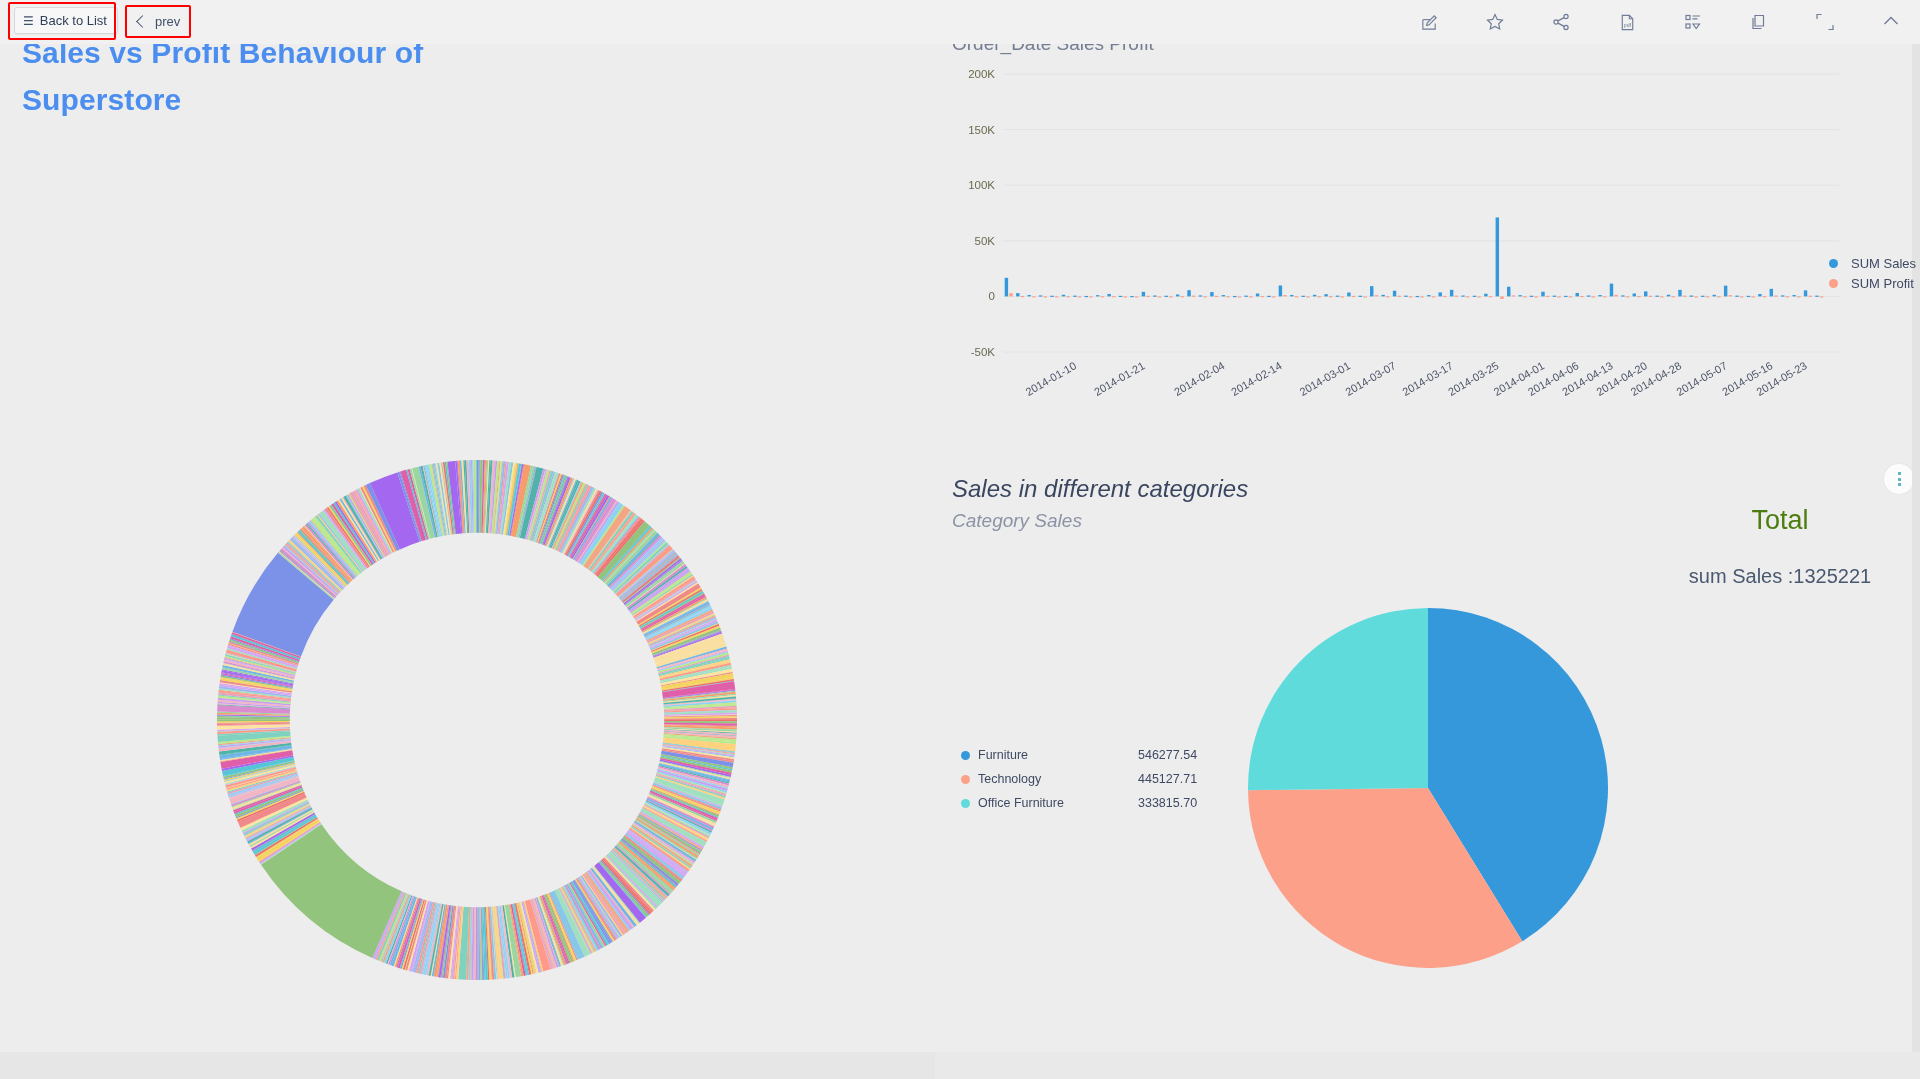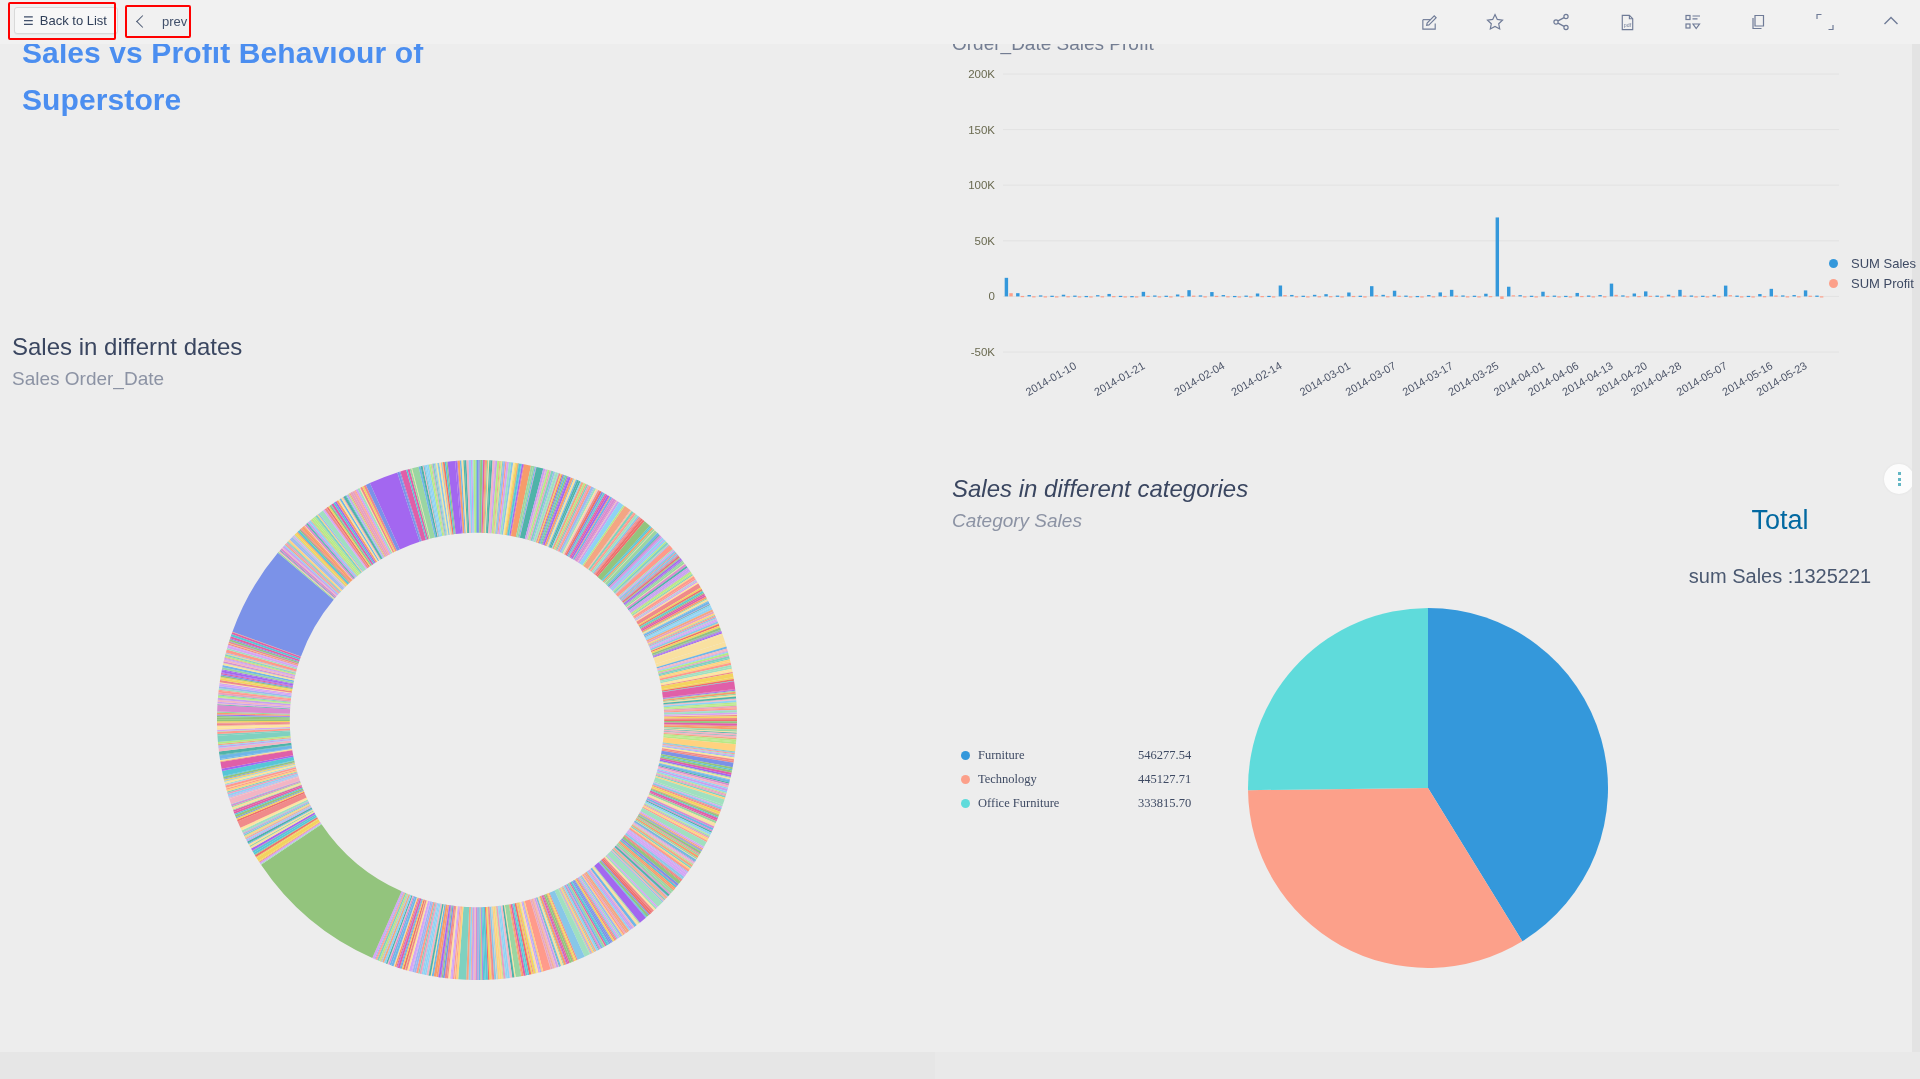--- a/index.html
+++ b/index.html
@@ -44,21 +44,21 @@
     border-radius: 2px;
     pointer-events: none;
     z-index: 60;
   }
   #hl-back  { left: 8px;  top: 2px;  width: 108px; height: 38px; }
   #hl-prev  { left: 125px; top: 5px; width: 66px;  height: 33px; }
 
   .btn-prev {
     position: absolute; left: 130px; top: 9px;
     height: 25px;
-    display: flex; align-items: center; gap: 15px;
+    display: flex; align-items: center; gap: 8px;
     padding: 0 8px;
     font-size: 13px;
     color: #41506b;
     cursor: pointer;
     background: transparent;
     border: none;
   }
   .btn-prev .chev {
     display: inline-block; width: 9px; height: 9px;
     border-left: 1.6px solid #4a5872;
@@ -154,33 +154,33 @@
   
   #pie-panel {
     position: absolute; left: 945px; top: 475px;
     width: 975px; height: 580px;
   }
   #pie-head { position: absolute; left: 7px; top: 0; font-style: italic; }
   #pie-svg { position: absolute; left: 288px; top: 118px; }
 
   .pie-legend {
     position: absolute; left: 16px; top: 268px;
-    font-size: 12.5px; color: #3e4a63; font-family: Liberation Serif, serif;
+    font-size: 12.5px; color: #3e4a63;
   }
   .pie-legend .row {
     display: flex; align-items: center; height: 24px;
   }
   .pie-legend .nm { margin-left: 8px; width: 160px; }
   .pie-legend .vl { width: 90px; text-align: left; }
 
   .total-box {
     position: absolute; left: 700px; top: 30px;
     width: 270px; text-align: center;
   }
-  .total-box .ttl { font-size: 27px; color: #0369a1; font-weight: 400; }
+  .total-box .ttl { font-size: 27px; color: #4d7c0f; font-weight: 400; }
   .total-box .val { font-size: 20px; color: #4a5870; margin-top: 29px; }
 
   
   .kebab {
     position: absolute; left: 1884px; top: 464px;
     width: 30px; height: 30px; border-radius: 50%;
     background: #fcfcfc;
     display: flex; flex-direction: column;
     align-items: center; justify-content: center;
     gap: 2.5px;
@@ -477,24 +477,20 @@
       <span class="dot" id="dot-sales" style="background: rgb(52, 152, 219);"></span>
       <span>SUM Sales</span>
     </div>
     <div class="row">
       <span class="dot" id="dot-profit" style="background: rgb(252, 160, 138);"></span>
       <span>SUM Profit</span>
     </div>
   </div>
 
   <div id="donut-panel">
-    <div id="donut-head">
-      <div class="panel-title">Sales in differnt dates</div>
-      <div class="panel-sub">Sales Order_Date</div>
-    </div>
     <div id="donut-wrap">
       <svg id="donut-svg" width="650" height="650" viewBox="0 0 650 650">
           <path d="M325 65 A260 260 0 0 1 326.5826614099222 65.00481700065757 L326.139516215144 137.80346824047348 A187.2 187.2 0 0 0 325 137.8 Z" fill="#7b92e8"></path>
           <path d="M326.5826614099222 65.00481700065757 A260 260 0 0 1 327.79113211393553 65.01498200564987 L327.0096151220336 137.81078704406792 A187.2 187.2 0 0 0 326.139516215144 137.80346824047348 Z" fill="#7b92e8"></path>
           <path d="M327.79113211393553 65.01498200564987 A260 260 0 0 1 328.2461167960135 65.02026477868196 L327.33720409312974 137.814590640651 A187.2 187.2 0 0 0 327.0096151220336 137.81078704406792 Z" fill="#93c47d"></path>
           <path d="M328.2461167960135 65.02026477868196 A260 260 0 0 1 330.5011913406714 65.0582047960865 L328.96085776528344 137.84190745318227 A187.2 187.2 0 0 0 327.33720409312974 137.814590640651 Z" fill="#93c47d"></path>
           <path d="M330.5011913406714 65.0582047960865 A260 260 0 0 1 331.1295568676377 65.07226286406757 L329.4132809446991 137.85202926212864 A187.2 187.2 0 0 0 328.96085776528344 137.84190745318227 Z" fill="#56c6d6"></path>
           <path d="M331.1295568676377 65.07226286406757 A260 260 0 0 1 332.84128413788005 65.11826870080108 L330.64572457927363 137.88515346457677 A187.2 187.2 0 0 0 329.4132809446991 137.85202926212864 Z" fill="#e05fa8"></path>
           <path d="M332.84128413788005 65.11826870080108 A260 260 0 0 1 333.97981606349543 65.15511761155312 L331.4654675657167 137.91168468031827 A187.2 187.2 0 0 0 330.64572457927363 137.88515346457677 Z" fill="#f79c6b"></path>
           <path d="M333.97981606349543 65.15511761155312 A260 260 0 0 1 335.0219616417466 65.19322509824468 L332.21581238205755 137.93912207073618 A187.2 187.2 0 0 0 331.4654675657167 137.91168468031827 Z" fill="#f79c6b"></path>

